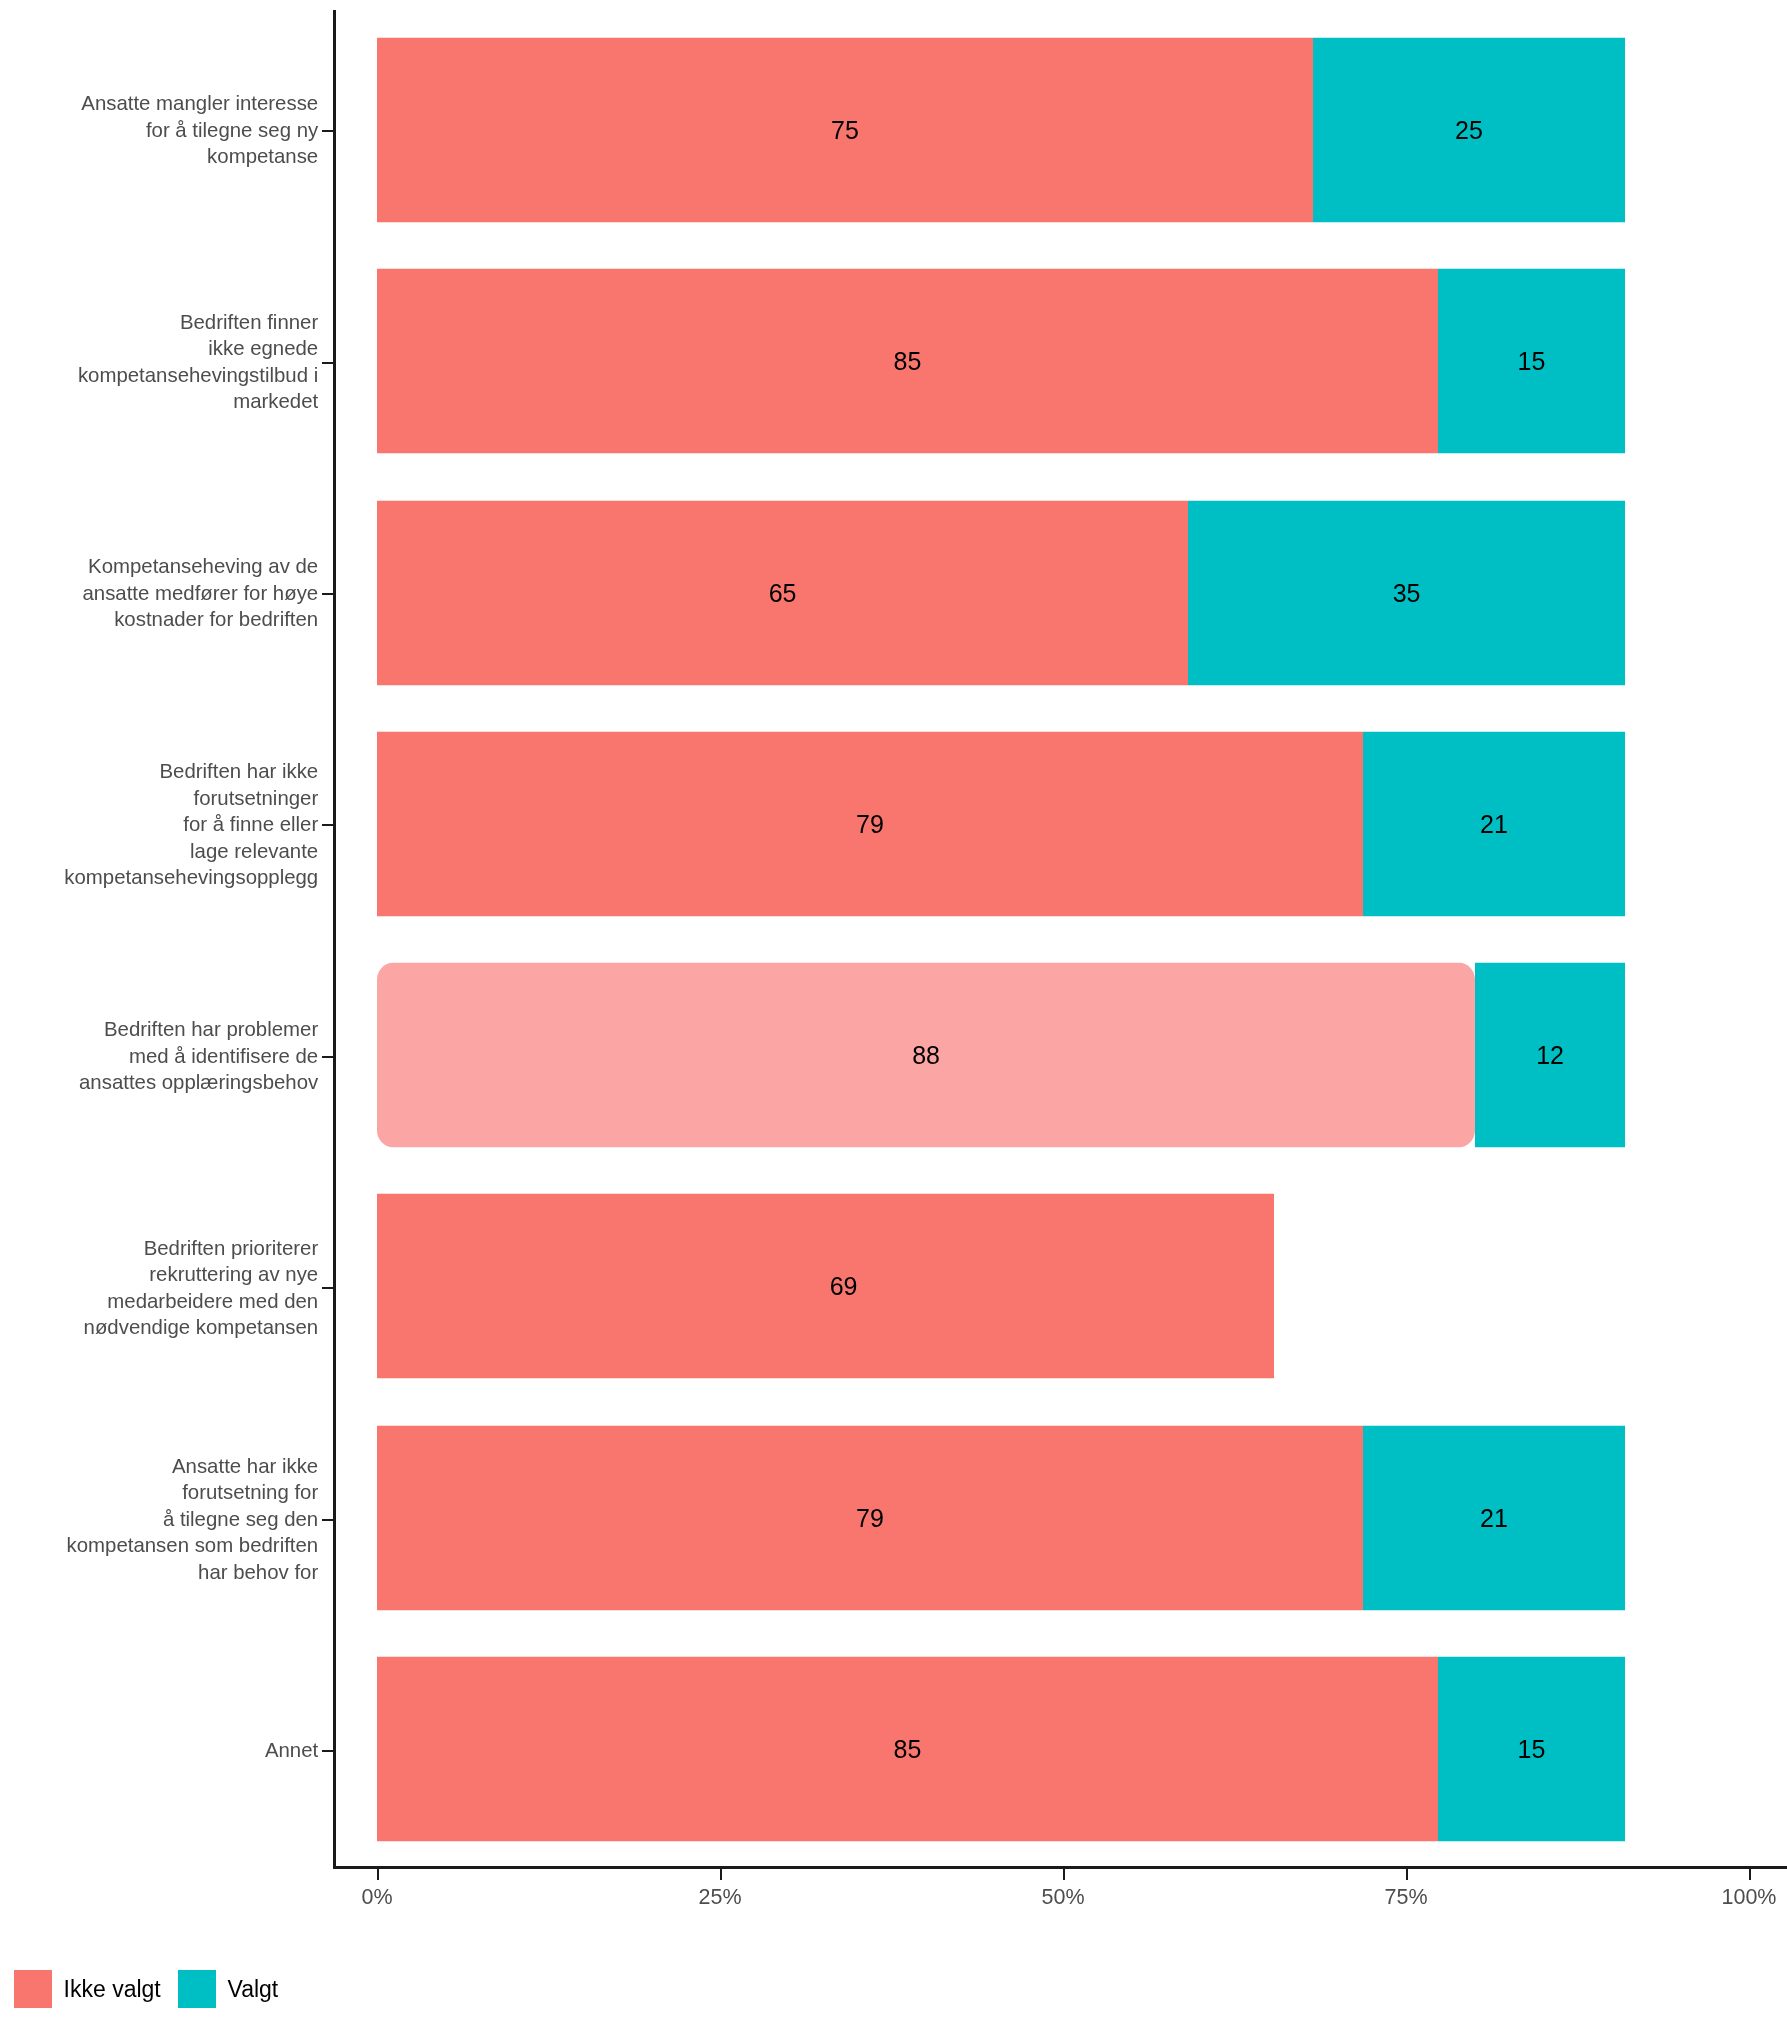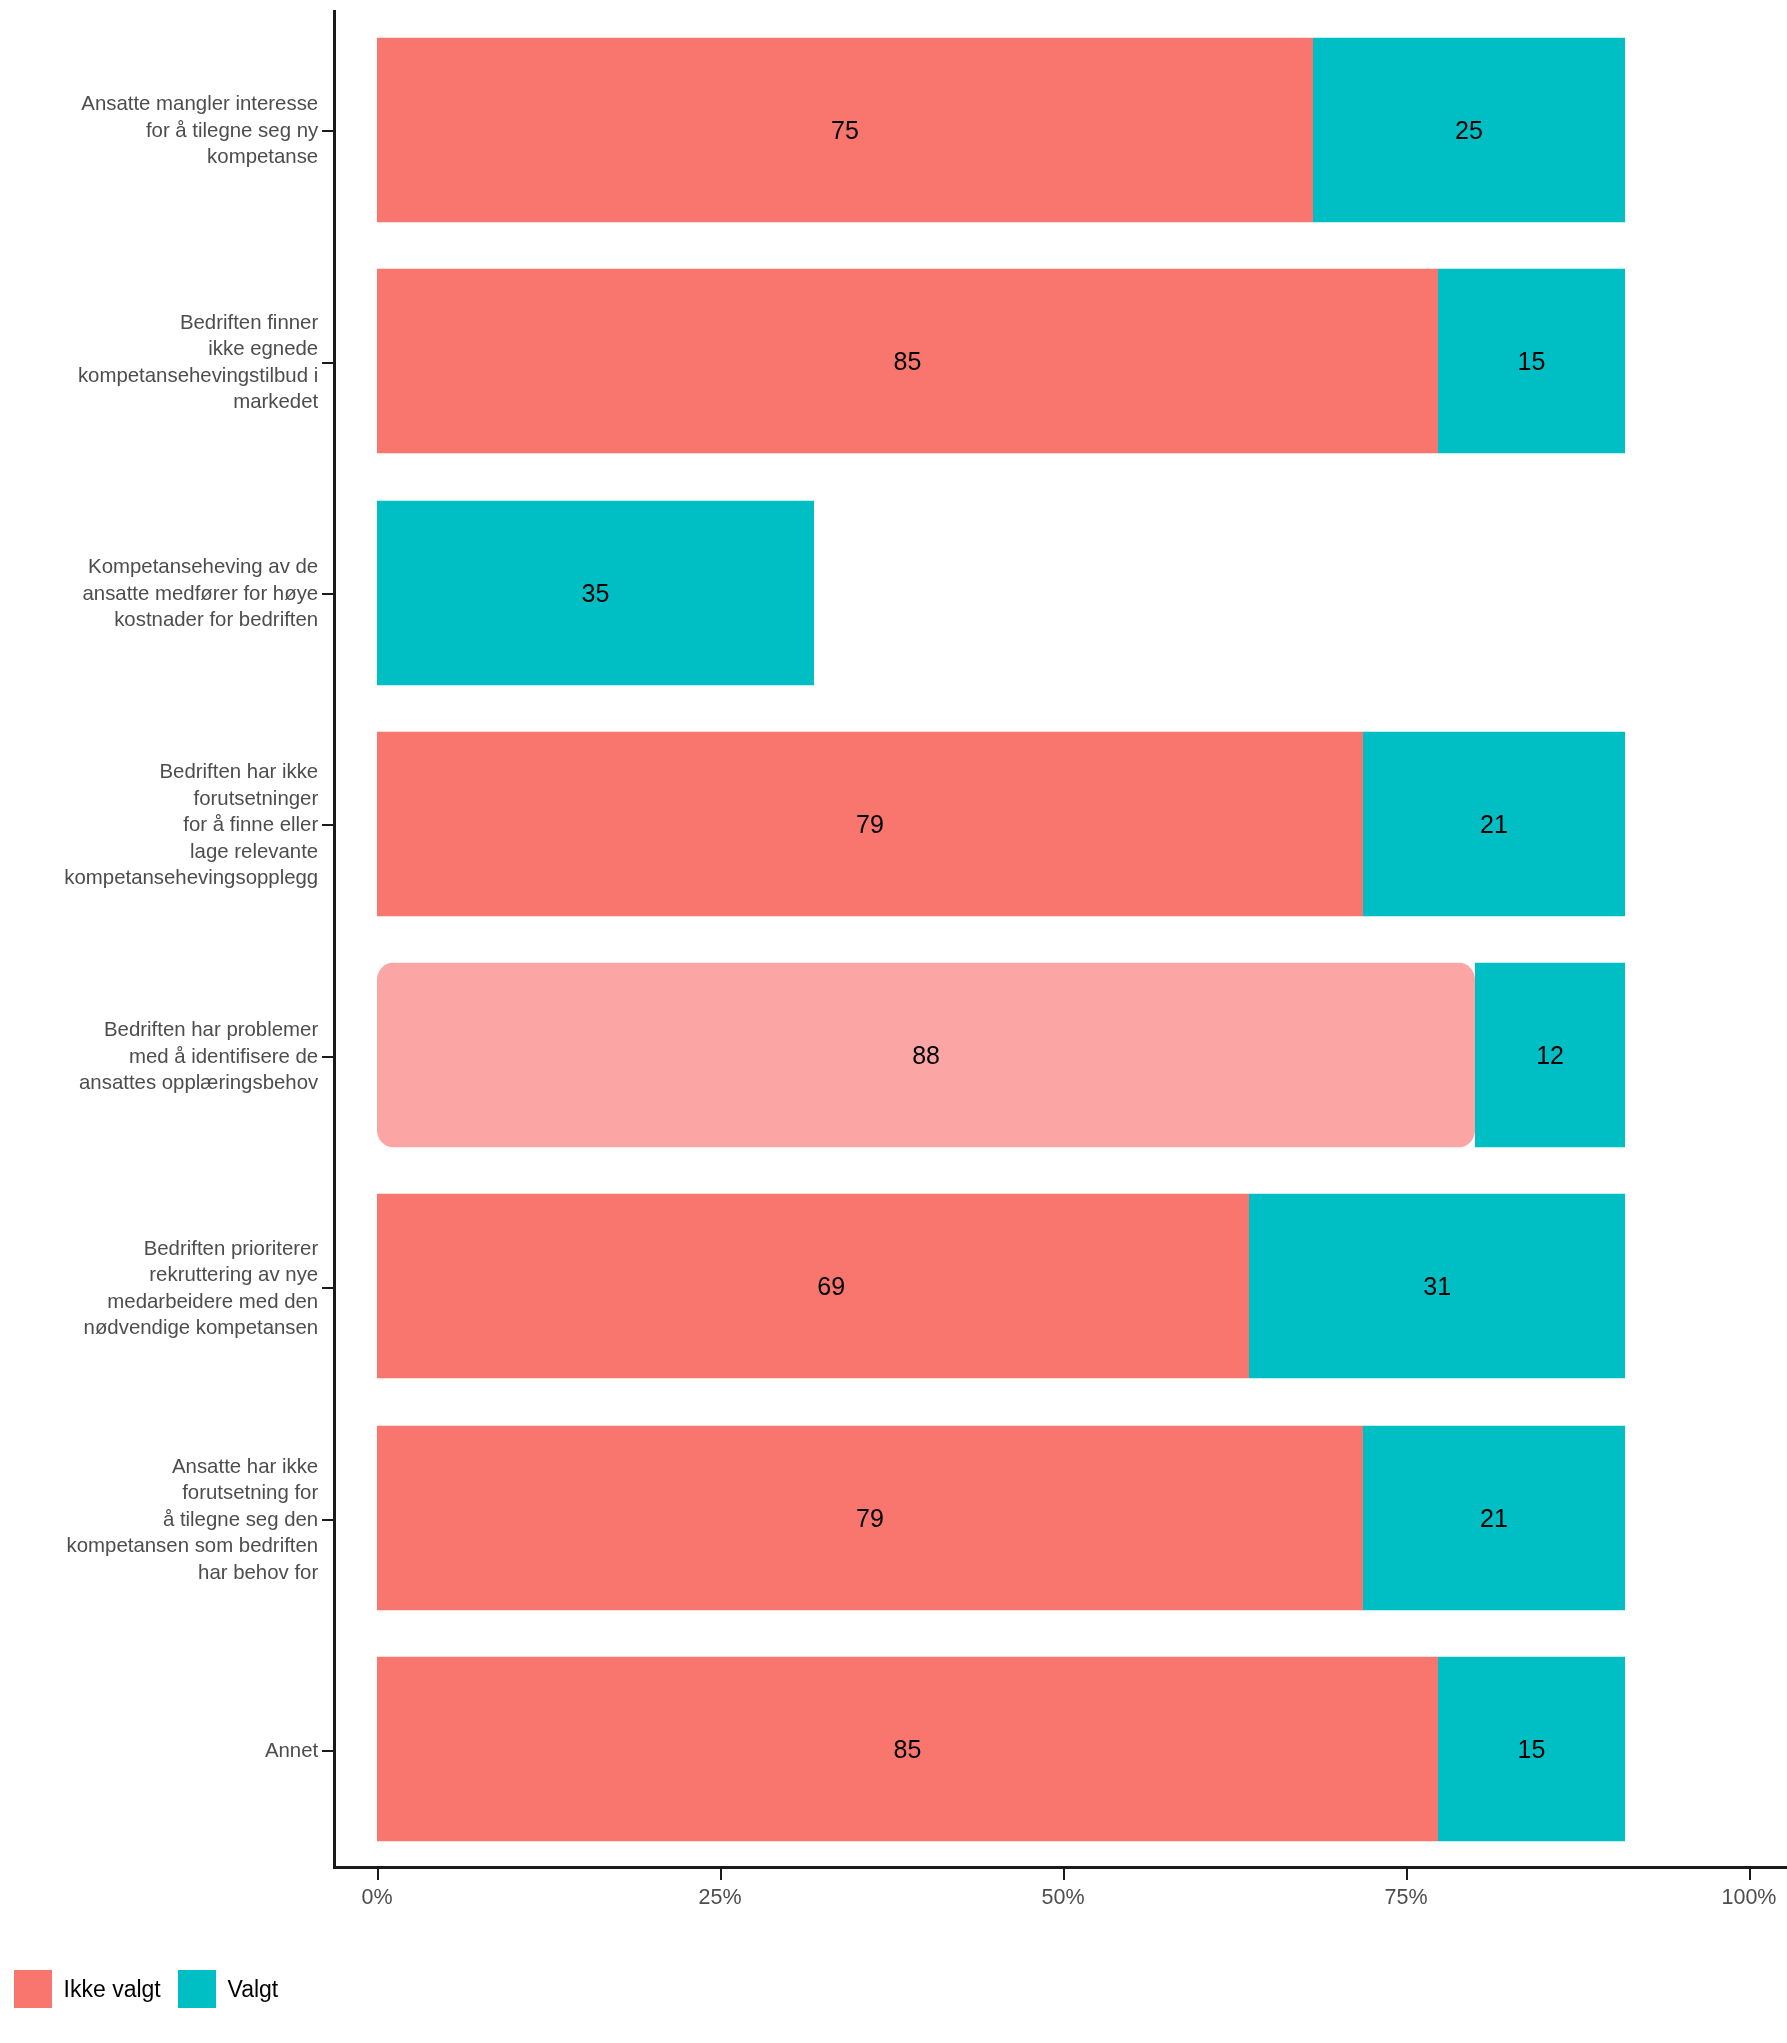--- a/index.html
+++ b/index.html
@@ -260,20 +260,23 @@
               <div class="seg" style="background: rgb(248, 118, 109); width: 85%;">
                 <span class="seg-label">85</span>
               </div>
               <div class="seg" style="background: rgb(0, 191, 196); width: 15%;">
                 <span class="seg-label">15</span>
               </div>
             </div>
           </div>
           <div class="bar-row">
             <div class="bar-track">
+              <div class="seg" style="background: rgb(248, 118, 109); width: 65%;">
+                <span class="seg-label">65</span>
+              </div>
               <div class="seg" style="background: rgb(0, 191, 196); width: 35%;">
                 <span class="seg-label">35</span>
               </div>
             </div>
           </div>
           <div class="bar-row">
             <div class="bar-track">
               <div class="seg" style="background: rgb(248, 118, 109); width: 79%;">
                 <span class="seg-label">79</span>
               </div>
@@ -289,23 +292,20 @@
               </div>
               <div class="seg" style="background: rgb(0, 191, 196); width: 12%;">
                 <span class="seg-label">12</span>
               </div>
             </div>
           </div>
           <div class="bar-row">
             <div class="bar-track">
               <div class="seg" style="background: rgb(248, 118, 109); width: 69%; padding-left: 36px;">
                 <span class="seg-label">69</span>
-              </div>
-              <div class="seg" style="background: rgb(0, 191, 196); width: 31%;">
-                <span class="seg-label">31</span>
               </div>
             </div>
           </div>
           <div class="bar-row">
             <div class="bar-track">
               <div class="seg" style="background: rgb(248, 118, 109); width: 79%;">
                 <span class="seg-label">79</span>
               </div>
               <div class="seg" style="background: rgb(0, 191, 196); width: 21%;">
                 <span class="seg-label">21</span>

